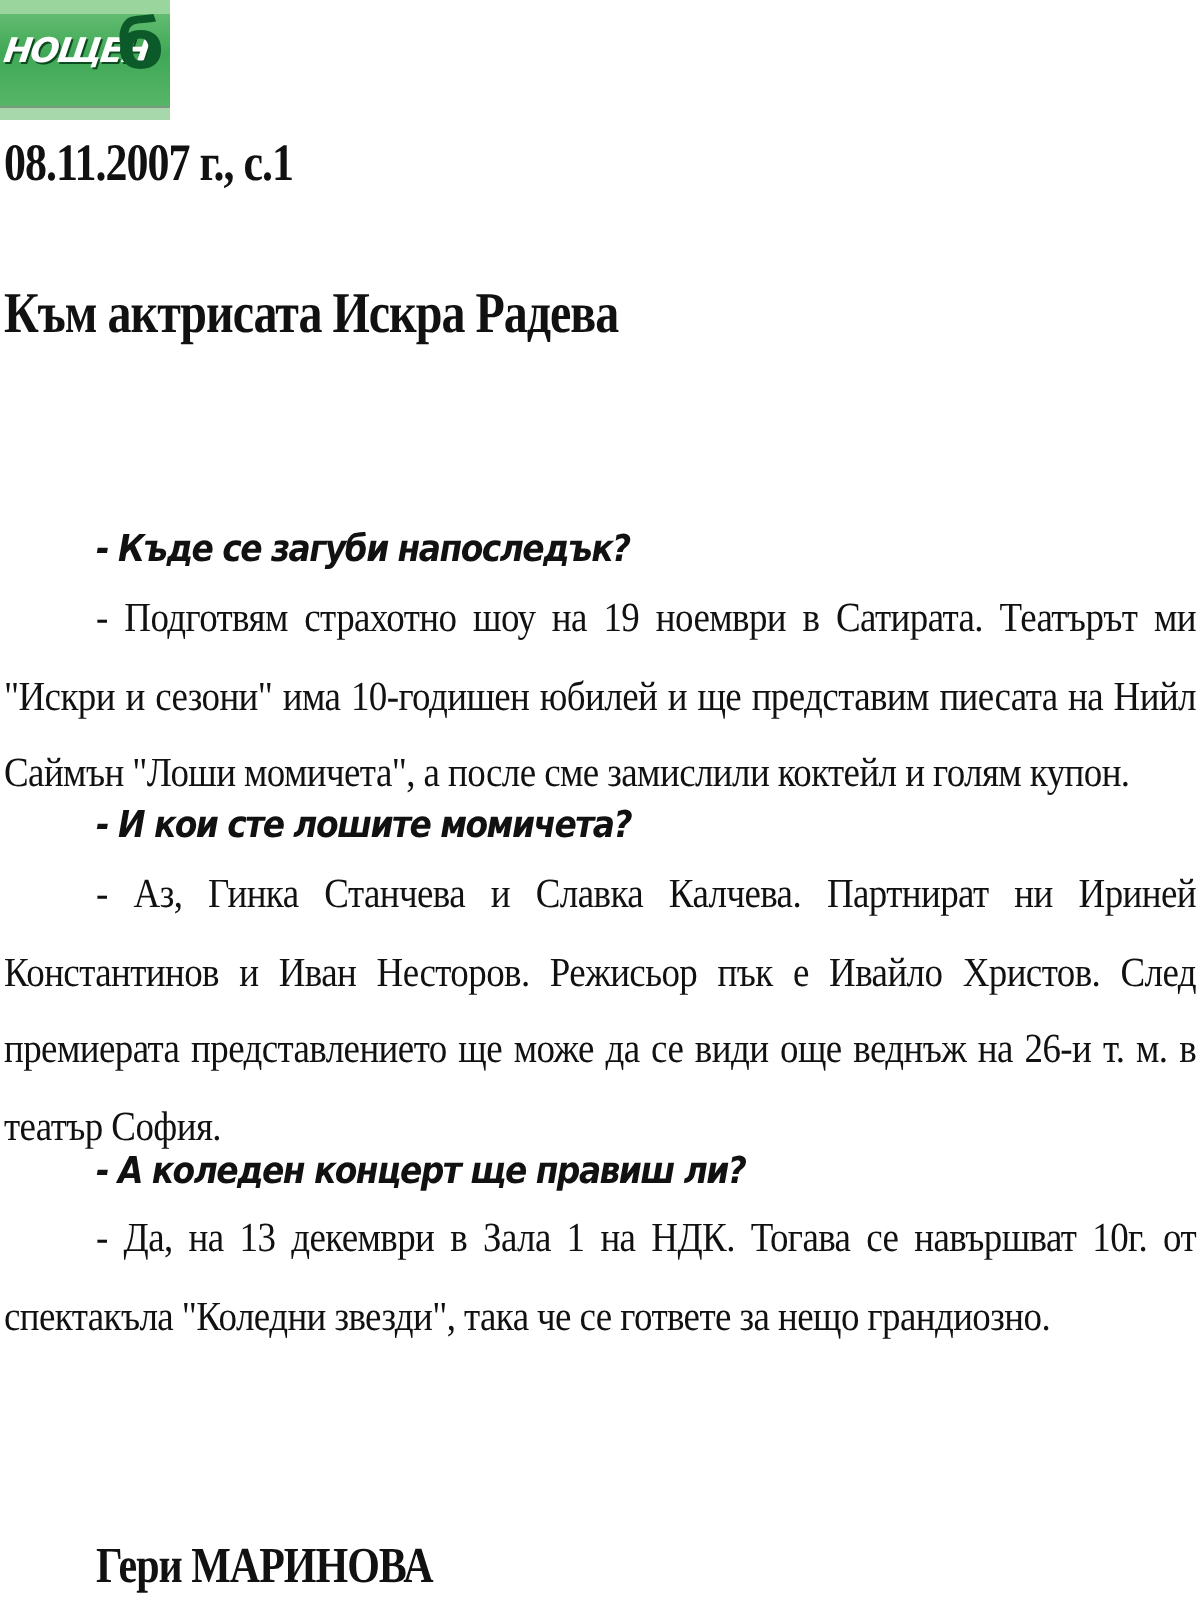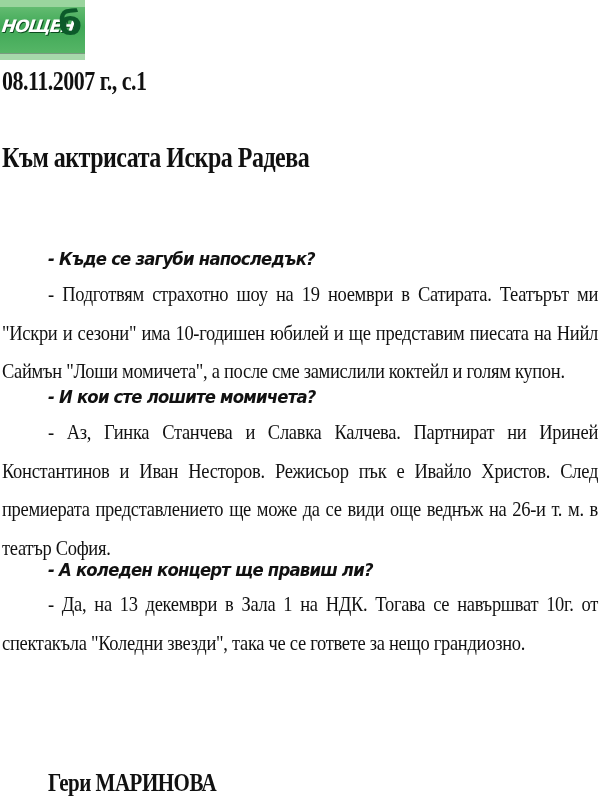--- a/index.html
+++ b/index.html
@@ -76,21 +76,21 @@
       top: 142px;
       font-size: 24px;
       font-weight: bold;
       letter-spacing: -0.5px;
       transform: scaleY(1.2);
       transform-origin: left top;
     }
     .article {
       position: absolute;
       left: 2px;
-      top: 240px;
+      top: 256px;
       width: 596px;
       font-size: 18.5px;
       line-height: 34.5px;
       letter-spacing: -0.3px;
     }
     .article p {
       margin: 0;
       text-align: justify;
       text-indent: 46px;
       transform: scaleY(1.12);

